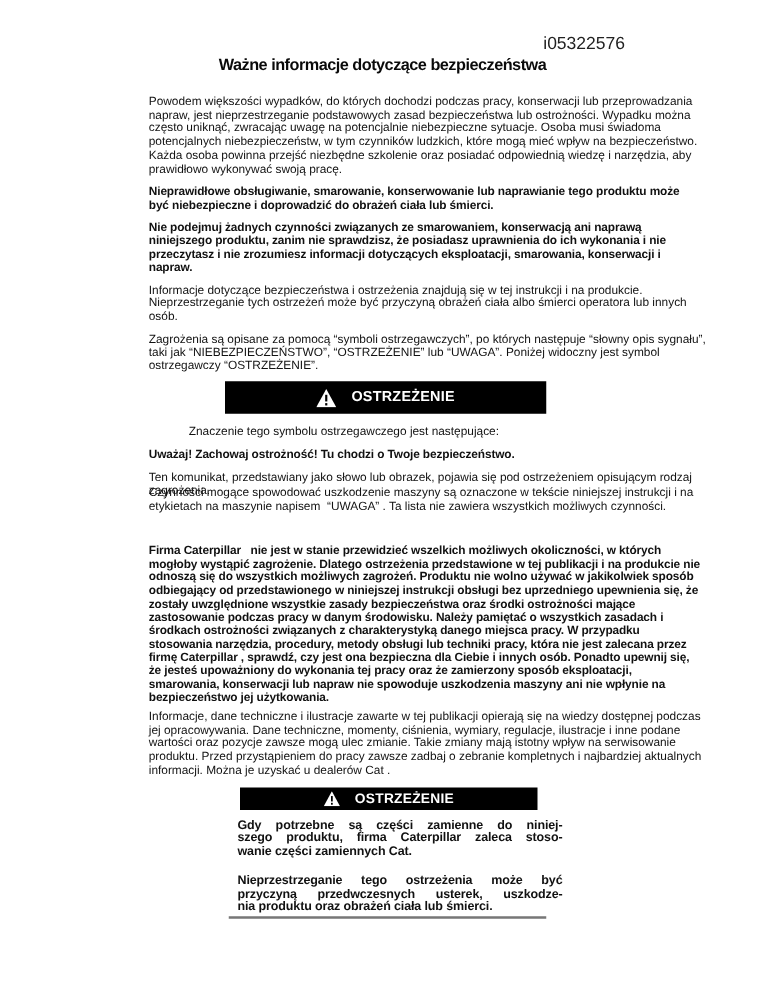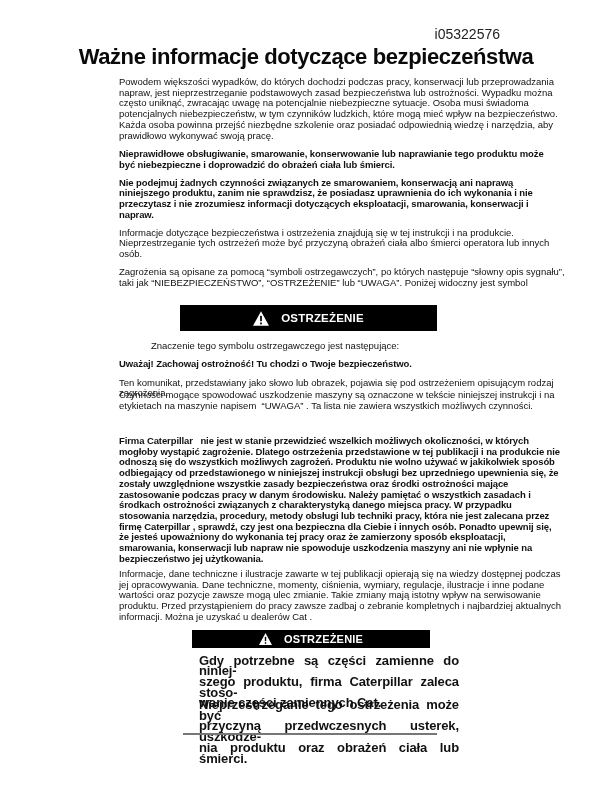--- a/index.html
+++ b/index.html
@@ -6,21 +6,21 @@
   .page {
     position:relative; width:612px; height:792px; background:#ffffff;
     font-family:"Liberation Sans", sans-serif; color:#111; overflow:hidden;
   }
   .docid {
     position:absolute; top:26px; left:0; width:500px; text-align:right;
     font-size:14px; color:#222;
   }
   .title {
     position:absolute; top:44px; left:0; width:612px; margin:0;
-    text-align:center; font-size:22px; font-weight:bold; letter-spacing:-0.4px; color:#0a0a0a;
+    text-align:center; font-size:13px; font-weight:bold; letter-spacing:-0.4px; color:#0a0a0a;
   }
   .para { position:absolute; left:71px; width:472px; font-size:9.5px; line-height:10.7px; }
   .para .ln { white-space:pre;padding-left:48px; }
   .bold { font-weight:bold; letter-spacing:-0.1px; }
   .warnbox {
     position:absolute; background:#000000; color:#ffffff;
     display:flex; align-items:center; justify-content:center; gap:12px;
   }
   .warnbox1 { top:305px; left:180px; width:257px; height:26px; }
   .warnbox1 .wlabel { font-size:11.5px; }
@@ -34,22 +34,22 @@
   .p4  { top:227.5px; }
   .p5  { top:267px; }
   .p7  { top:340.5px;margin-left:32px; }
   .p8  { top:359px; }
   .p9  { top:377.5px; }
   .p10 { top:390px; }
   .p11 { top:436px; }
   .p12 { top:569px; }
   .warncol { position:absolute; top:630px; left:183px; width:260px; height:110px; }
   .wpara {
-    position:absolute; left:16px; width:260px;
-    font-size:13px; line-height:10.7px; font-weight:bold; letter-spacing:-0.1px;
+    position:absolute; left:7px; width:260px;
+    font-size:10px; line-height:10.7px; font-weight:bold; letter-spacing:-0.1px;
   }
   .wp1 { top:25.5px; }
   .wp2 { top:70px; }
   .wpara .ln { text-align:justify; text-align-last:justify; }
   .wpara .ln:last-child { text-align-last:auto; }
   .rule { position:absolute; top:103px; left:0; width:254px; height:2px; background:#777; }
 </style>
 </head>
 <body>
 
@@ -78,20 +78,21 @@
       <div class="ln">napraw.</div>
     </div>
   <div class="para p4">
       <div class="ln">Informacje dotyczące bezpieczeństwa i ostrzeżenia znajdują się w tej instrukcji i na produkcie.</div>
       <div class="ln">Nieprzestrzeganie tych ostrzeżeń może być przyczyną obrażeń ciała albo śmierci operatora lub innych</div>
       <div class="ln">osób.</div>
     </div>
   <div class="para p5">
       <div class="ln">Zagrożenia są opisane za pomocą “symboli ostrzegawczych”, po których następuje “słowny opis sygnału”,</div>
       <div class="ln">taki jak “NIEBEZPIECZEŃSTWO”, “OSTRZEŻENIE” lub “UWAGA”. Poniżej widoczny jest symbol</div>
+      <div class="ln">ostrzegawczy “OSTRZEŻENIE”.</div>
     </div>
 
   <div class="warnbox warnbox1">
     <svg class="tri" width="16" height="15" viewBox="0 0 24 22">
       <path d="M12 0 L24 22 L0 22 Z" fill="#ffffff"></path>
       <rect x="10.7" y="7" width="2.6" height="8" fill="#000000"></rect>
       <rect x="10.7" y="17" width="2.6" height="2.8" fill="#000000"></rect>
     </svg>
     <span class="wlabel">OSTRZEŻENIE</span>
   </div>

